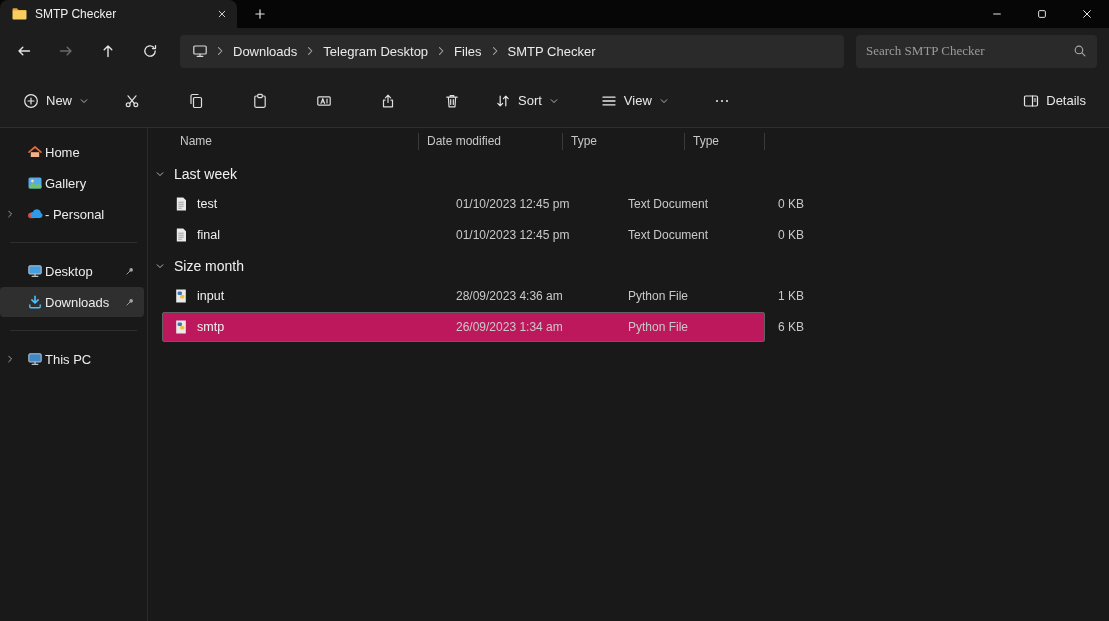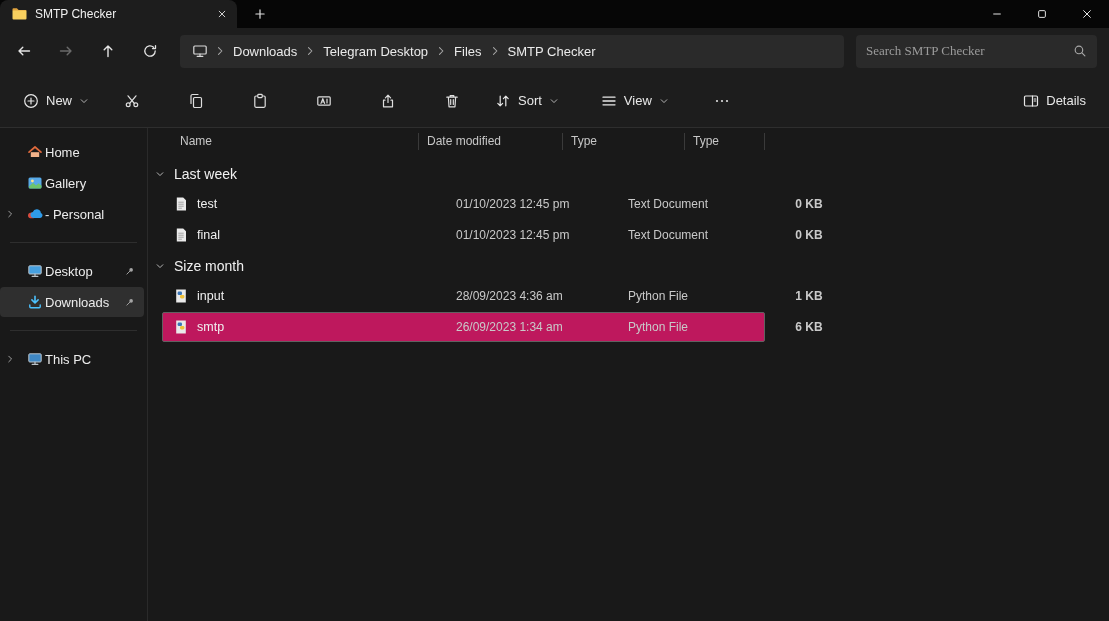--- a/index.html
+++ b/index.html
@@ -90,21 +90,21 @@
   .group-chev { color:#b5b5b5; display:flex; }
 
   .frow {
     display:grid; grid-template-columns:257px 144px 122px 80px;
     height:30px; margin-left:14px; width:603px; align-items:center;
     border:1px solid transparent; border-radius:2px; margin-bottom:1px;gap:28px;
   }
   .frow.selected { background:#be185d; border-color:#616161; }
   .cell { font-size:12px; color:#c9c9c9; padding-left:8px; white-space:nowrap; overflow:hidden; }
   .cell-name { display:flex; align-items:center; gap:8px; padding-left:10px; color:#f0f0f0; font-size:12.5px; }
-  .cell-size { text-align:center; padding-right:10px;font-weight:bold; }
+  .cell-size { text-align:left; padding-right:10px; }
 
   
   .statusbar {
     height:25px; flex:0 0 auto; border-top:1px solid #2c2c2c; background:#191919;
     display:flex; align-items:center; padding:0 10px; font-size:12px; color:#d6d6d6;
   }
   .status-sep { width:1px; height:13px; background:#4a4a4a; margin-left:14px; }
   .status-views { margin-left:auto; display:flex; gap:4px; }
   .sview { width:24px; height:19px; display:flex; align-items:center; justify-content:center; border-radius:3px; color:#cfcfcf; }
   .sview.active { background:#3a3a3a; box-shadow:0 0 0 1px #555 inset; }

